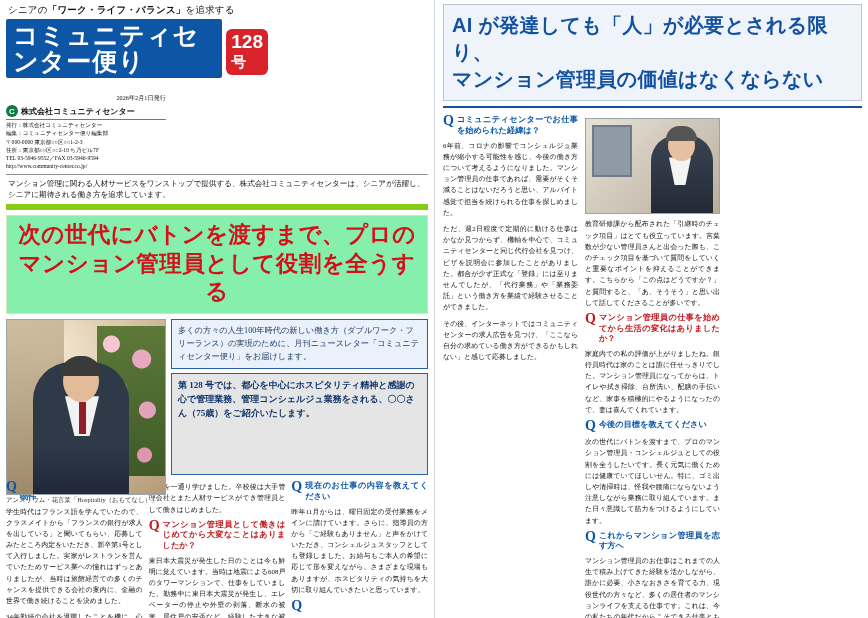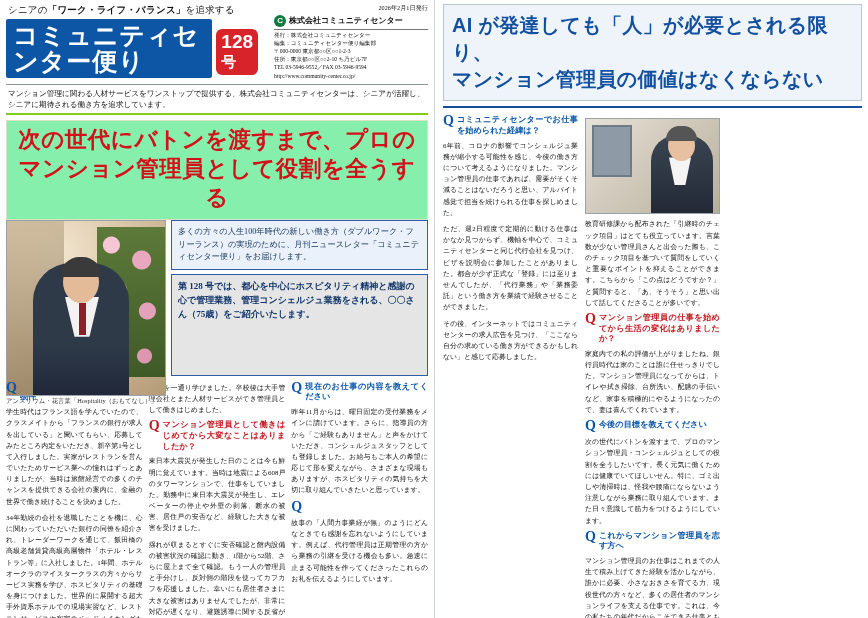--- a/index.html
+++ b/index.html
@@ -9,21 +9,21 @@
     background: #ffffff;
     font-family: "Liberation Serif", "DejaVu Serif", serif;
     overflow: hidden;
   }
   .sheet { width:868px; height:618px; display:flex; gap:0; }
   .page { position:relative; height:618px; background:#fff; }
   .page-left { width:434px; padding:4px 6px 4px 6px; }
   .page-right { width:522px; padding:4px 6px 4px 8px; border-left:1px solid #cfd6dc; }
 
   
-  .mast-top { display:flex; align-items:flex-start; gap:16px; }
+  .mast-top { display:flex; align-items:flex-start; gap:16px;flex-direction:column; }
   .mast-left { width:262px; }
   .tagline {
     font-size:9.5px; color:#111; letter-spacing:0.2px; line-height:1.25;
     margin:1px 0 2px 2px;
   }
   .tagline b { font-weight:bold; }
   .title-band {
     display:flex; align-items:flex-end; gap:4px;
   }
   .title-box {
@@ -47,36 +47,36 @@
     width:12px; height:12px; border-radius:50%;
     background:#0d7a3f; color:#fff; font-size:8px; font-weight:bold;
     display:flex; align-items:center; justify-content:center;
     font-family:"Liberation Sans", sans-serif;
   }
   .corp-name { font-size:8px; font-weight:bold; }
   .pub-meta { border-top:1px solid #777; padding-top:1px; }
 
   .lede {
     font-size:7.6px; line-height:1.5; color:#111;
-    border-top:1px solid #8b949b; border-bottom:2px solid #84cc16;
+    border-top:1px solid #8b949b; border-bottom:6px solid #84cc16;
     margin:4px 0 5px 0; padding:3px 2px;
   }
 
   
   .headline-wrap { background:#86efac; border:1px solid #d9e3c2; padding:5px 6px 6px 6px; }
   .headline {
     color:#d4101a; font-weight:bold;
     font-family:"Liberation Sans", sans-serif;
     font-size:22.5px; line-height:1.28; letter-spacing:0.5px;
     text-align:center;
   }
   .headline .l2 { display:block; }
 
   
-  .hero-row { display:flex; gap:5px; height:156px; }
+  .hero-row { display:flex; gap:5px; margin-top:5px; height:156px; }
   .photo-main {
     width:160px; height:176px; border:1px solid #9aa3aa; position:relative; overflow:hidden;
     background:linear-gradient(#d9c9b0, #b9a98f);
   }
   .photo-main .sky { position:absolute; inset:0; background:
       radial-gradient(circle at 30% 18%, #f4e7d2 0%, #d8c3a4 45%, #b49b78 100%); }
   .photo-main .wall { position:absolute; left:0; top:0; width:36%; height:100%;
       background:linear-gradient(160deg,#c9b596,#8e7a5d); opacity:.75; }
   .photo-main .flowers { position:absolute; right:-4px; top:6px; width:72px; height:150px;
       background:

